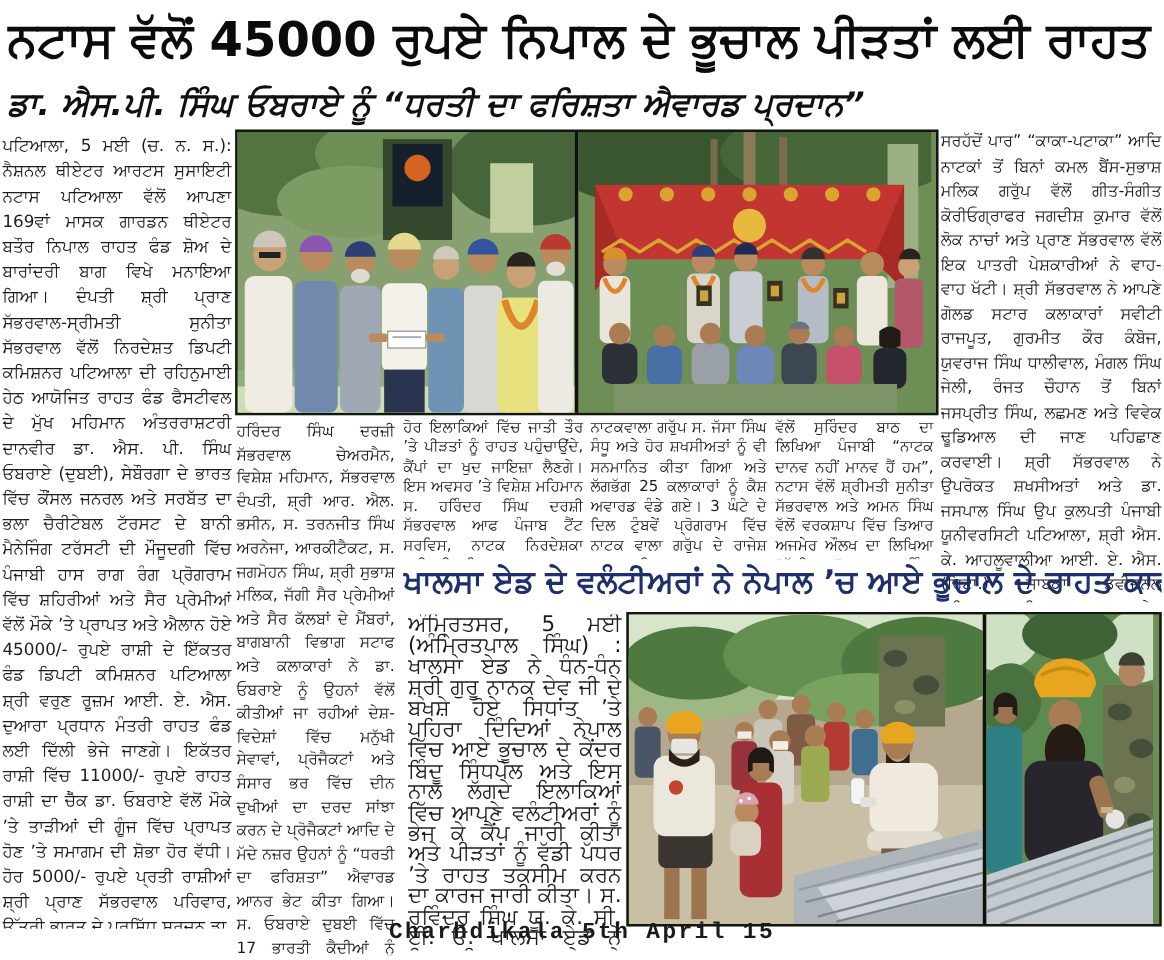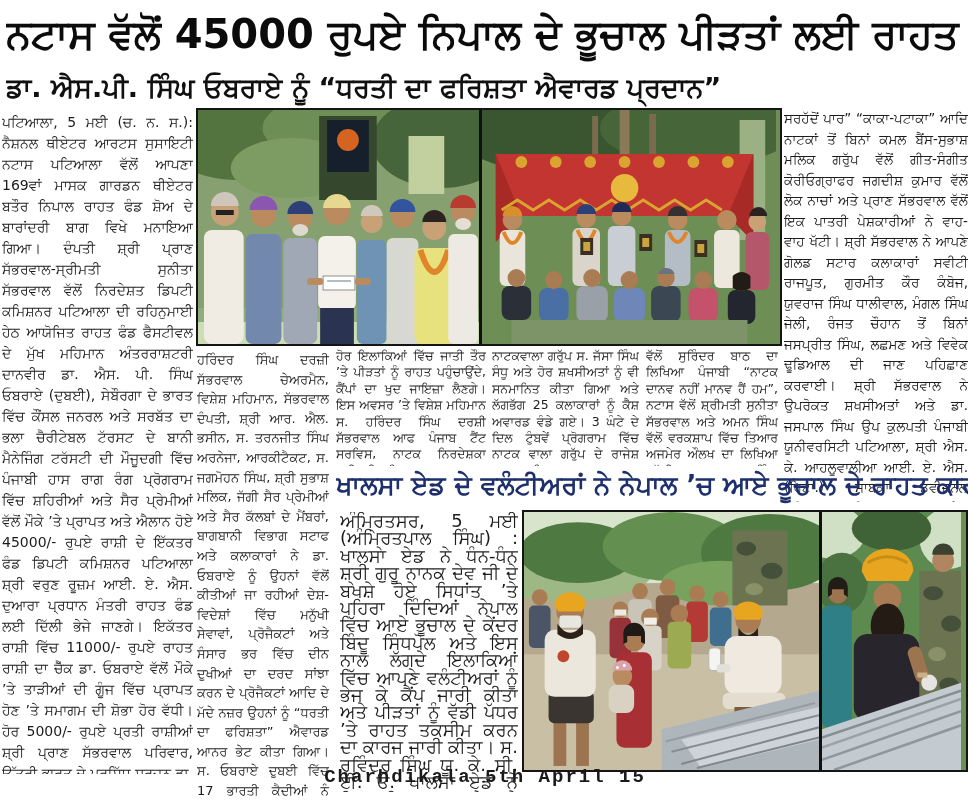--- a/index.html
+++ b/index.html
@@ -9,21 +9,21 @@
     font-family:"DejaVu Sans","Liberation Sans",sans-serif;
     color:#1d1d1d;
   }
   .headline1{
     position:absolute;left:6px;top:2px;width:960px;height:64px;margin:0;
     font-size:40px;font-weight:700;color:#0b0b0b;white-space:nowrap;
     overflow:hidden;letter-spacing:0px;line-height:64px;
   }
   .headline2{
     position:absolute;left:6px;top:68px;width:960px;height:40px;margin:0;
-    font-size:27px;font-weight:700;color:#101010;
+    font-size:27px;font-weight:700;font-style:italic;color:#101010;
     white-space:nowrap;overflow:hidden;line-height:40px;
   }
   .col{position:absolute;text-align:justify;overflow:hidden;color:#1c1c1c;}
   .col-a{left:2px;top:112px;width:191px;height:662px;font-size:14px;line-height:21px;}
   .col-f{left:784px;top:108px;width:184px;height:394px;font-size:13.5px;line-height:20.5px;}
   .col-b{left:197px;top:350px;width:132px;height:446px;font-size:13px;line-height:19.6px;}
   .col-c{left:336px;top:348px;width:150px;height:118px;font-size:12.5px;line-height:16.4px;}
   .col-d{left:492px;top:348px;width:147px;height:118px;font-size:12.5px;line-height:16.4px;}
   .col-e{left:646px;top:348px;width:132px;height:118px;font-size:12.5px;line-height:16.4px;}
   .headline3{

